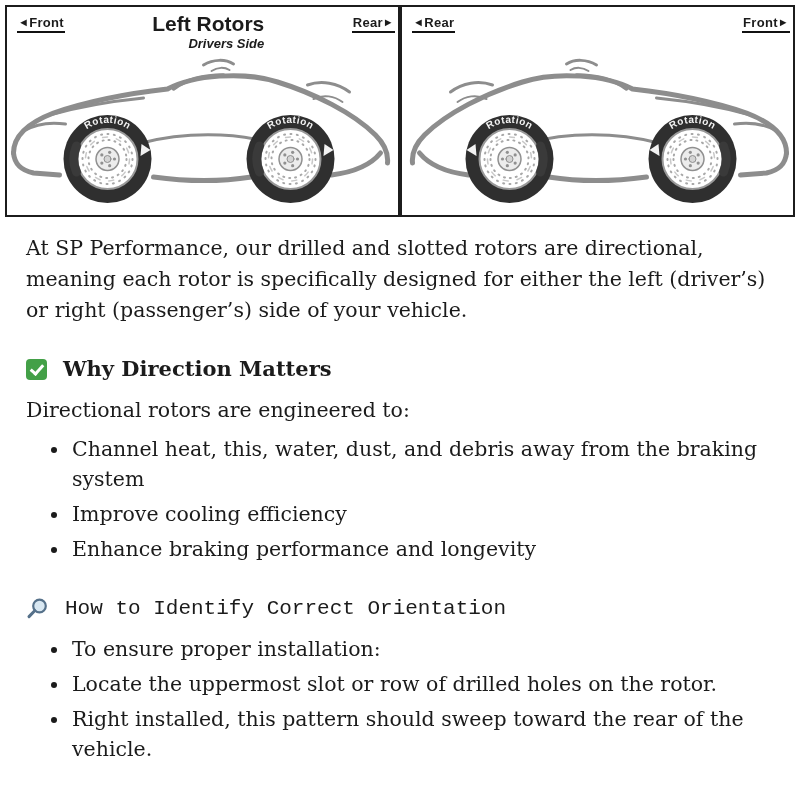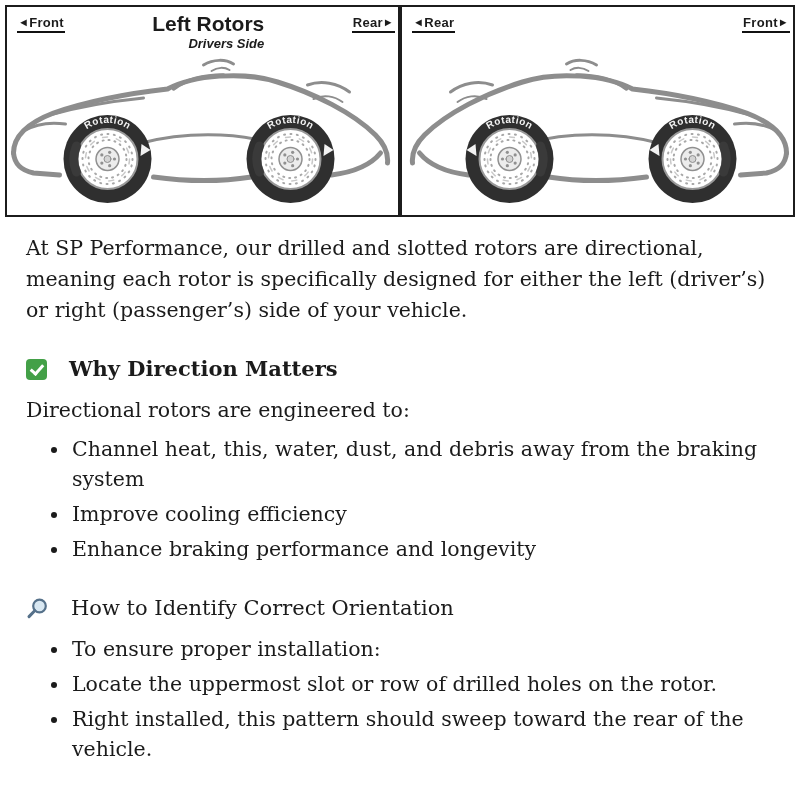--- a/index.html
+++ b/index.html
@@ -46,25 +46,25 @@
   .car-svg {
     position:absolute; left:0; top:40px;
     width:100%; height:166px;
     display:block;
   }
 
   
   .content { padding:0 26px; font-size:20.5px; line-height:1.5; }
   .intro { margin:16px 0 10px 0; }
   .section-heading {
-    display:flex; align-items:center; gap:22px;
+    display:flex; align-items:center; gap:16px;
     font-size:21px; font-weight:bold;
     margin:28px 0 10px 0;
   }
-  .section-heading.regular { font-weight:normal; }
+  .section-heading.regular { font-weight:normal;font-family:Liberation Mono, monospace; }
   .lead { margin:4px 0 4px 0; }
   ul.bullets { margin:8px 0 4px 0; padding-left:44px; }
   ul.bullets li { margin:4px 0; padding-left:2px; }
 
   
   .check-icon {
     width:21px; height:21px; flex:0 0 auto;
     background:#43a047; border-radius:4px;
     position:relative; display:inline-block;
   }

